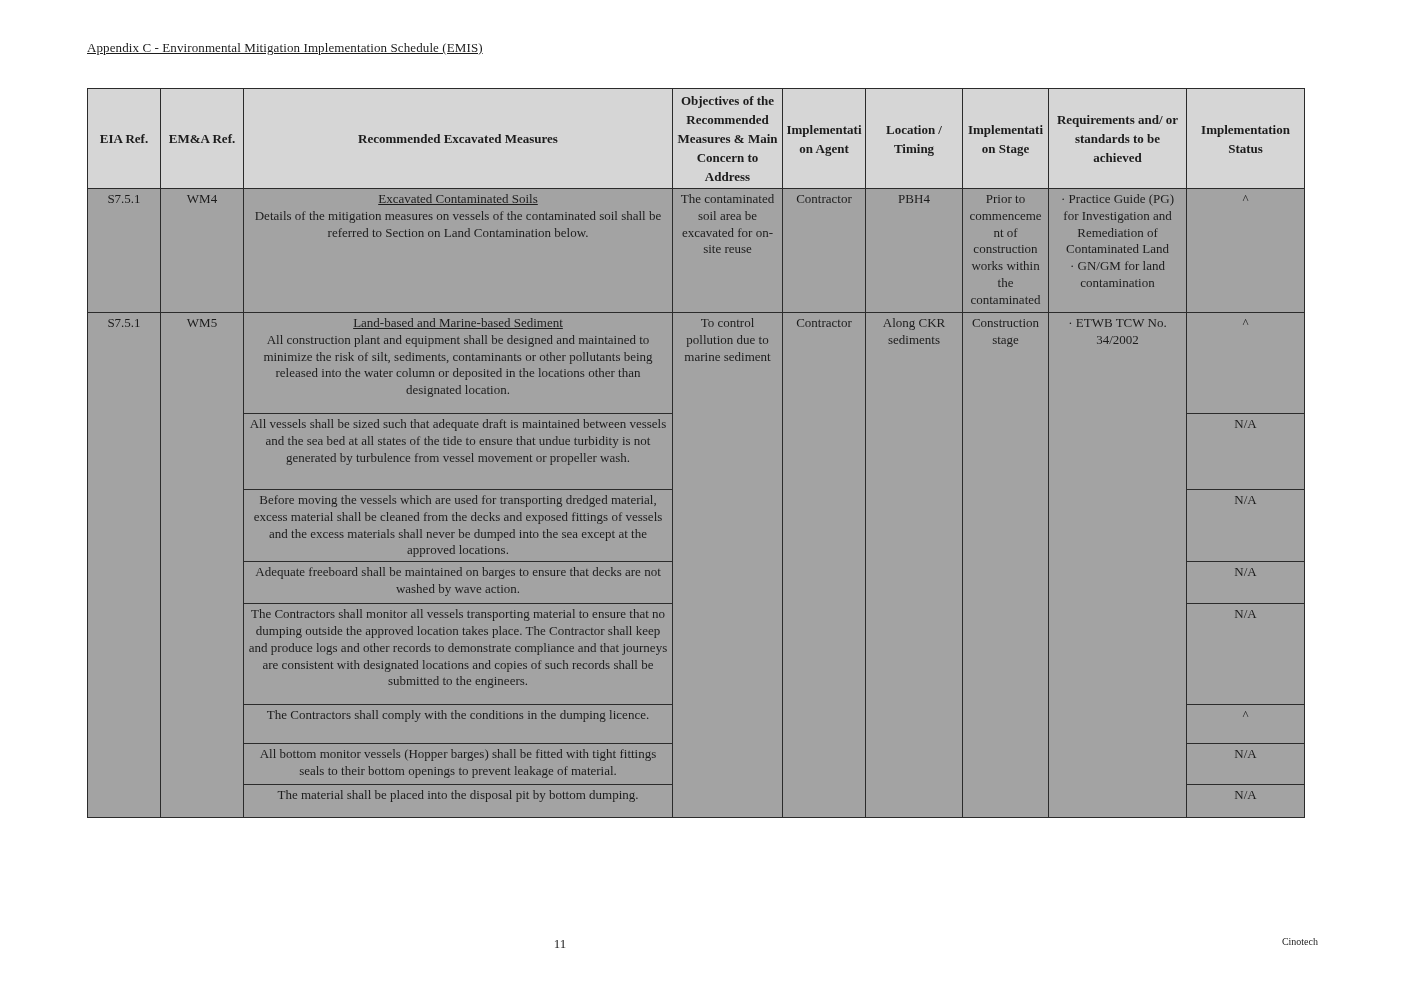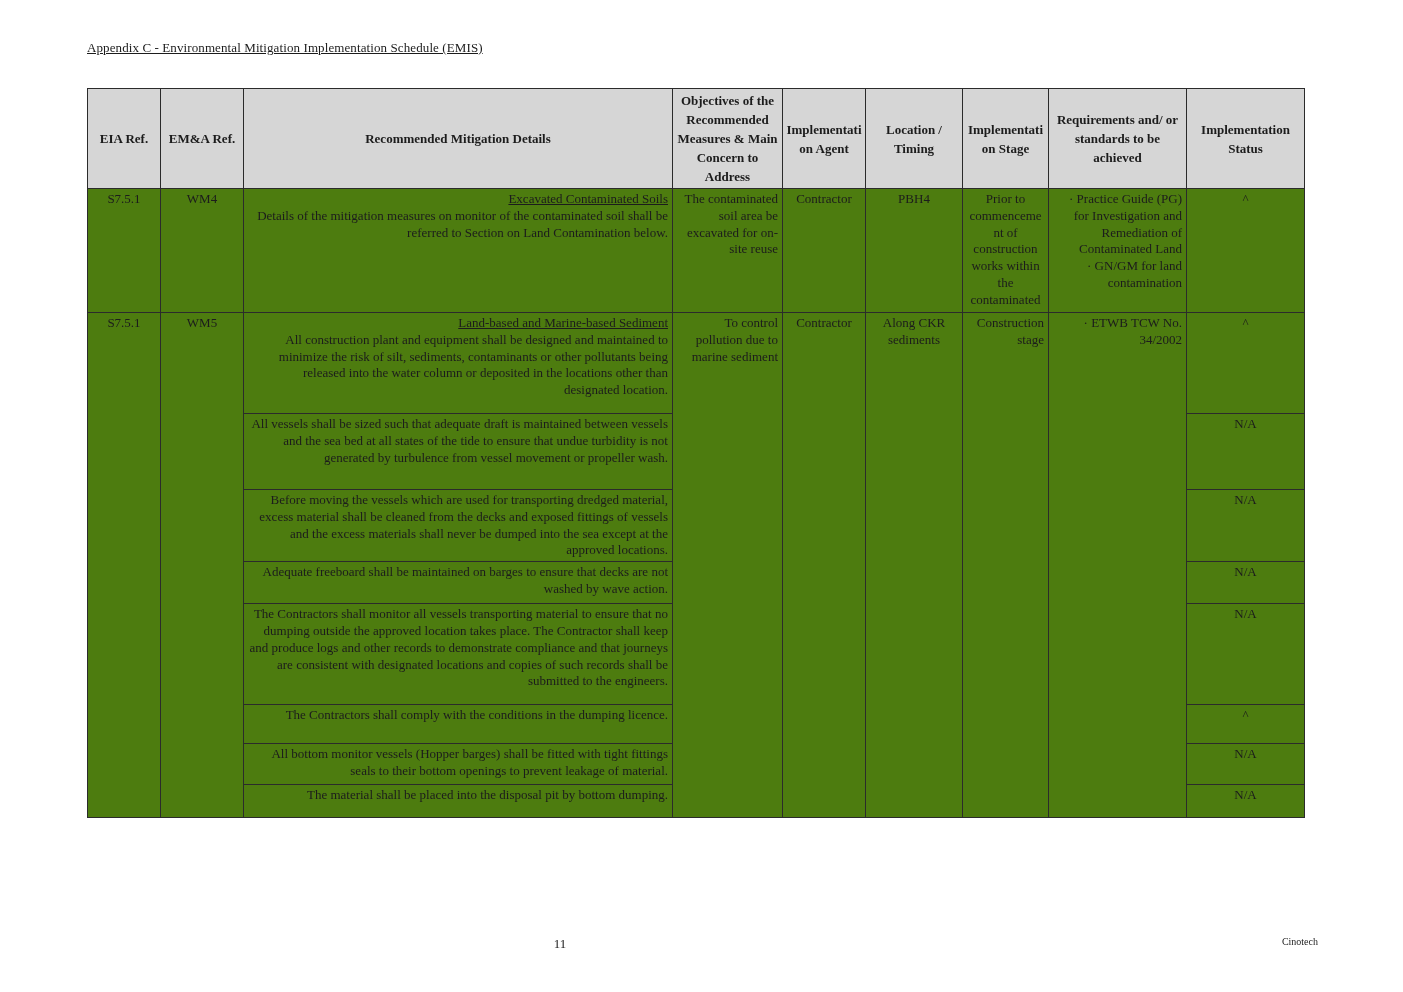--- a/index.html
+++ b/index.html
@@ -28,23 +28,23 @@
     word-wrap: break-word;
   }
   .emis-table thead th {
     background: #d6d6d6;
     font-weight: bold;
     text-align: center;
     vertical-align: middle;
     padding: 2px 3px;
     line-height: 19px;
   }
-  .emis-table td { padding: 2px 4px; background: #4d7c0f; }
+  .emis-table td { padding: 2px 4px; background: #a3a3a3; }
   .td-center { text-align: center; }
-  .td-left   { text-align: right; }
+  .td-left   { text-align: center; }
   .measure-heading { text-decoration: underline; display: block; }
   .clip-box { overflow: hidden; }
   .clip-stage { max-height: 119px; }
   .req-item { display: block; }
   .status-cell { text-align: center; }
   .page-footer-num {
     position: absolute; top: 936px; left: 0; width: 1120px;
     text-align: center; font-size: 13px;
   }
   .page-footer-company {
@@ -66,36 +66,36 @@
       <col style="width:83px">
       <col style="width:97px">
     <col style="width:86px">
       <col style="width:138px">
       <col style="width:118px">
   </colgroup>
   <thead>
     <tr style="height:84px">
       <th>EIA Ref.</th>
       <th>EM&amp;A Ref.</th>
-      <th>Recommended Mitigation Details</th>
+      <th>Recommended Excavated Measures</th>
       <th>Objectives of the Recommended Measures &amp; Main Concern to Address</th>
       <th>Implementation Agent</th>
       <th>Location / Timing</th>
       <th>Implementation Stage</th>
       <th>Requirements and/ or standards to be achieved</th>
       <th>Implementation Status</th>
     </tr>
   </thead>
   <tbody>
     <tr style="height:124px">
       <td class="td-center">S7.5.1</td>
       <td class="td-center">WM4</td>
       <td class="td-left">
         <span class="measure-heading">Excavated Contaminated Soils</span>
-        <span>Details of the mitigation measures on monitor of the contaminated soil shall be referred to Section on Land Contamination below.</span>
+        <span>Details of the mitigation measures on vessels of the contaminated soil shall be referred to Section on Land Contamination below.</span>
       </td>
       <td class="td-left">The contaminated soil area be excavated for on-site reuse</td>
       <td class="td-center">Contractor</td>
       <td class="td-center">PBH4</td>
       <td class="td-center">
         <div class="clip-box clip-stage">Prior to commencement of construction works within the contaminated area</div>
       </td>
       <td class="td-left">
         <span class="req-item">· Practice Guide (PG) for Investigation and Remediation of Contaminated Land</span>
         <span class="req-item">· GN/GM for land contamination</span>

